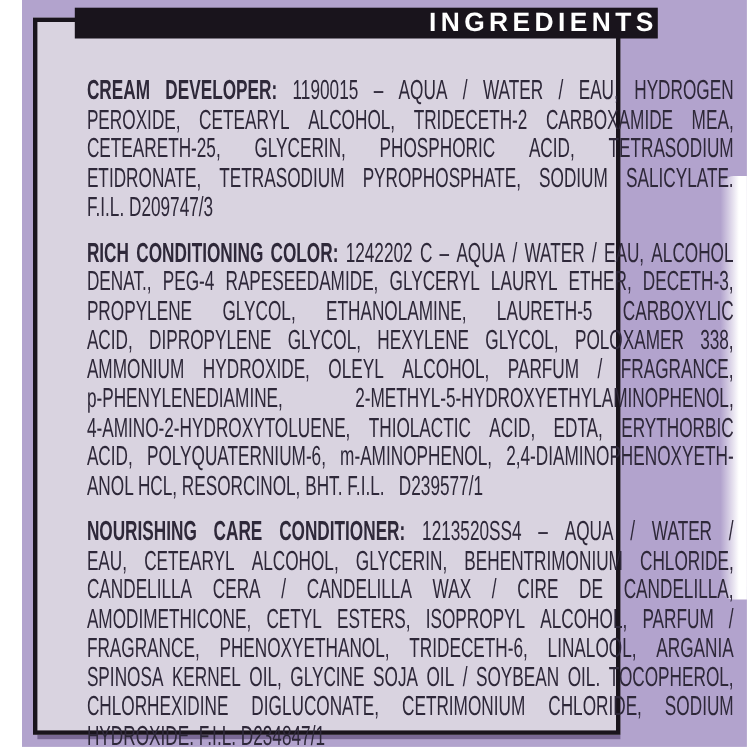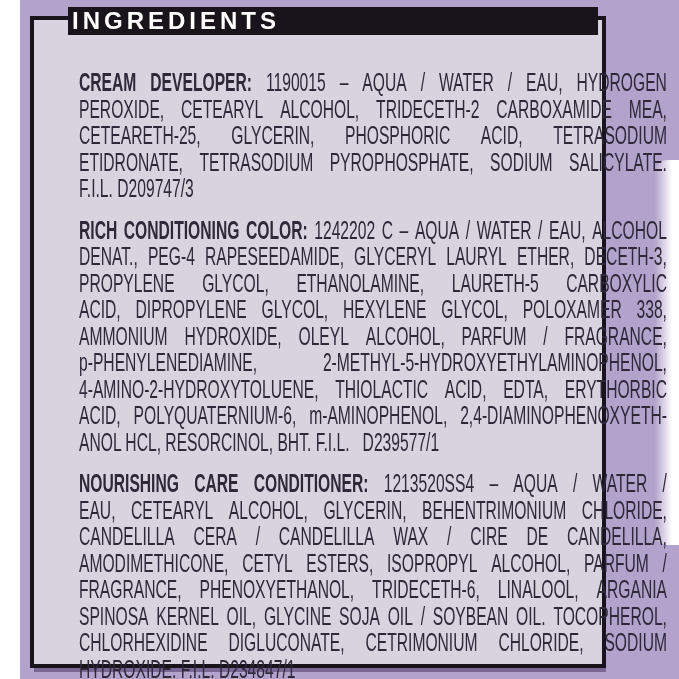--- a/index.html
+++ b/index.html
@@ -18,31 +18,31 @@
   }
   
   .sheen {
     position: absolute; right: 0; top: 160px; height: 385px; width: 24px;
     background: linear-gradient(to right, rgba(255,255,255,0), #ffffff 70%);
     border-radius: 12px 0 0 12px;
   }
 
   
   .box {
-    position: absolute; left: 30px; top: 16px; width: 576px; height: 652px;
+    position: absolute; left: 30px; top: 16px; width: 534px; height: 652px;
     background: var(--box-fill, #d9d3e0);
     border: 4px solid var(--ink-black, #19141c);
     box-shadow: 2px 6px 0 -2px rgba(74,56,102,0.55);
   }
 
   
   .header-bar {
     position: absolute; left: 68px; top: 7px; width: 530px; height: 28px;
     background: var(--ink-black, #19141c);
-    display: flex; align-items: center; justify-content: flex-start;
+    display: flex; align-items: center; justify-content: flex-end;
     z-index: 3;
   }
   .header-bar span {
     color: var(--header-text, #ffffff);
     font-size: 24px; font-weight: 700; letter-spacing: 4px;
     line-height: 28px; white-space: nowrap;
     padding-left: 4px; 
   }
 
   

